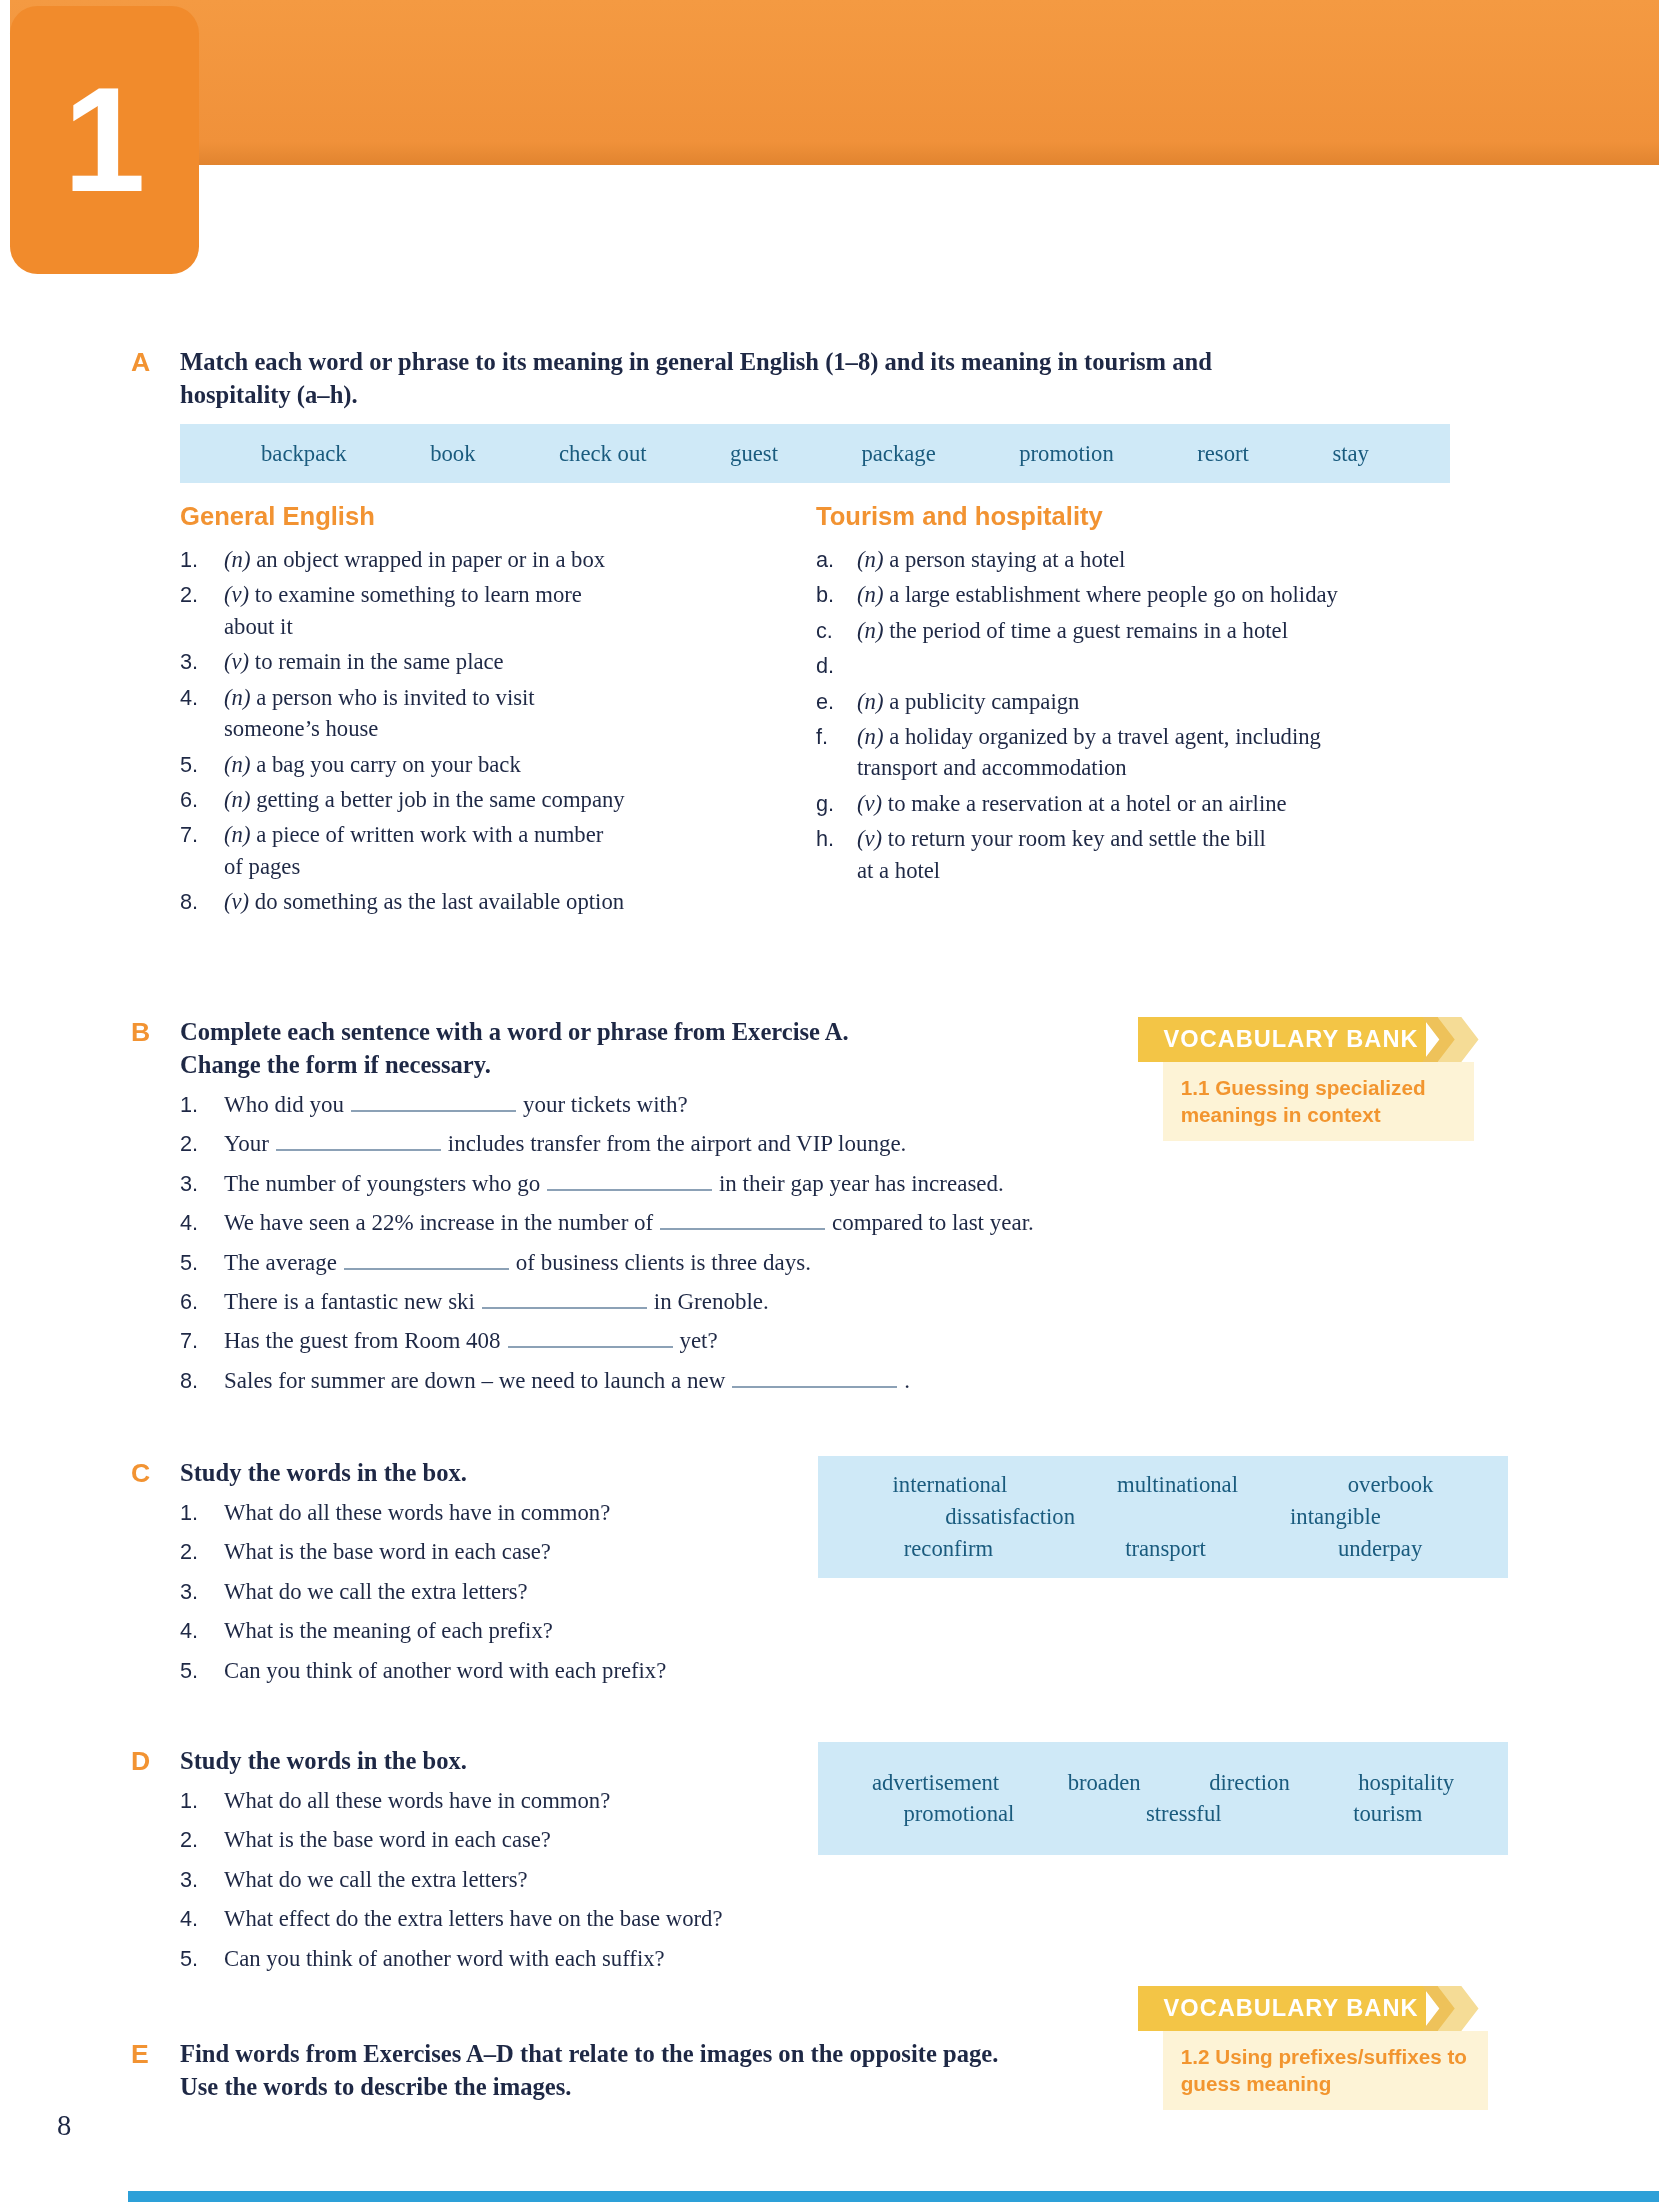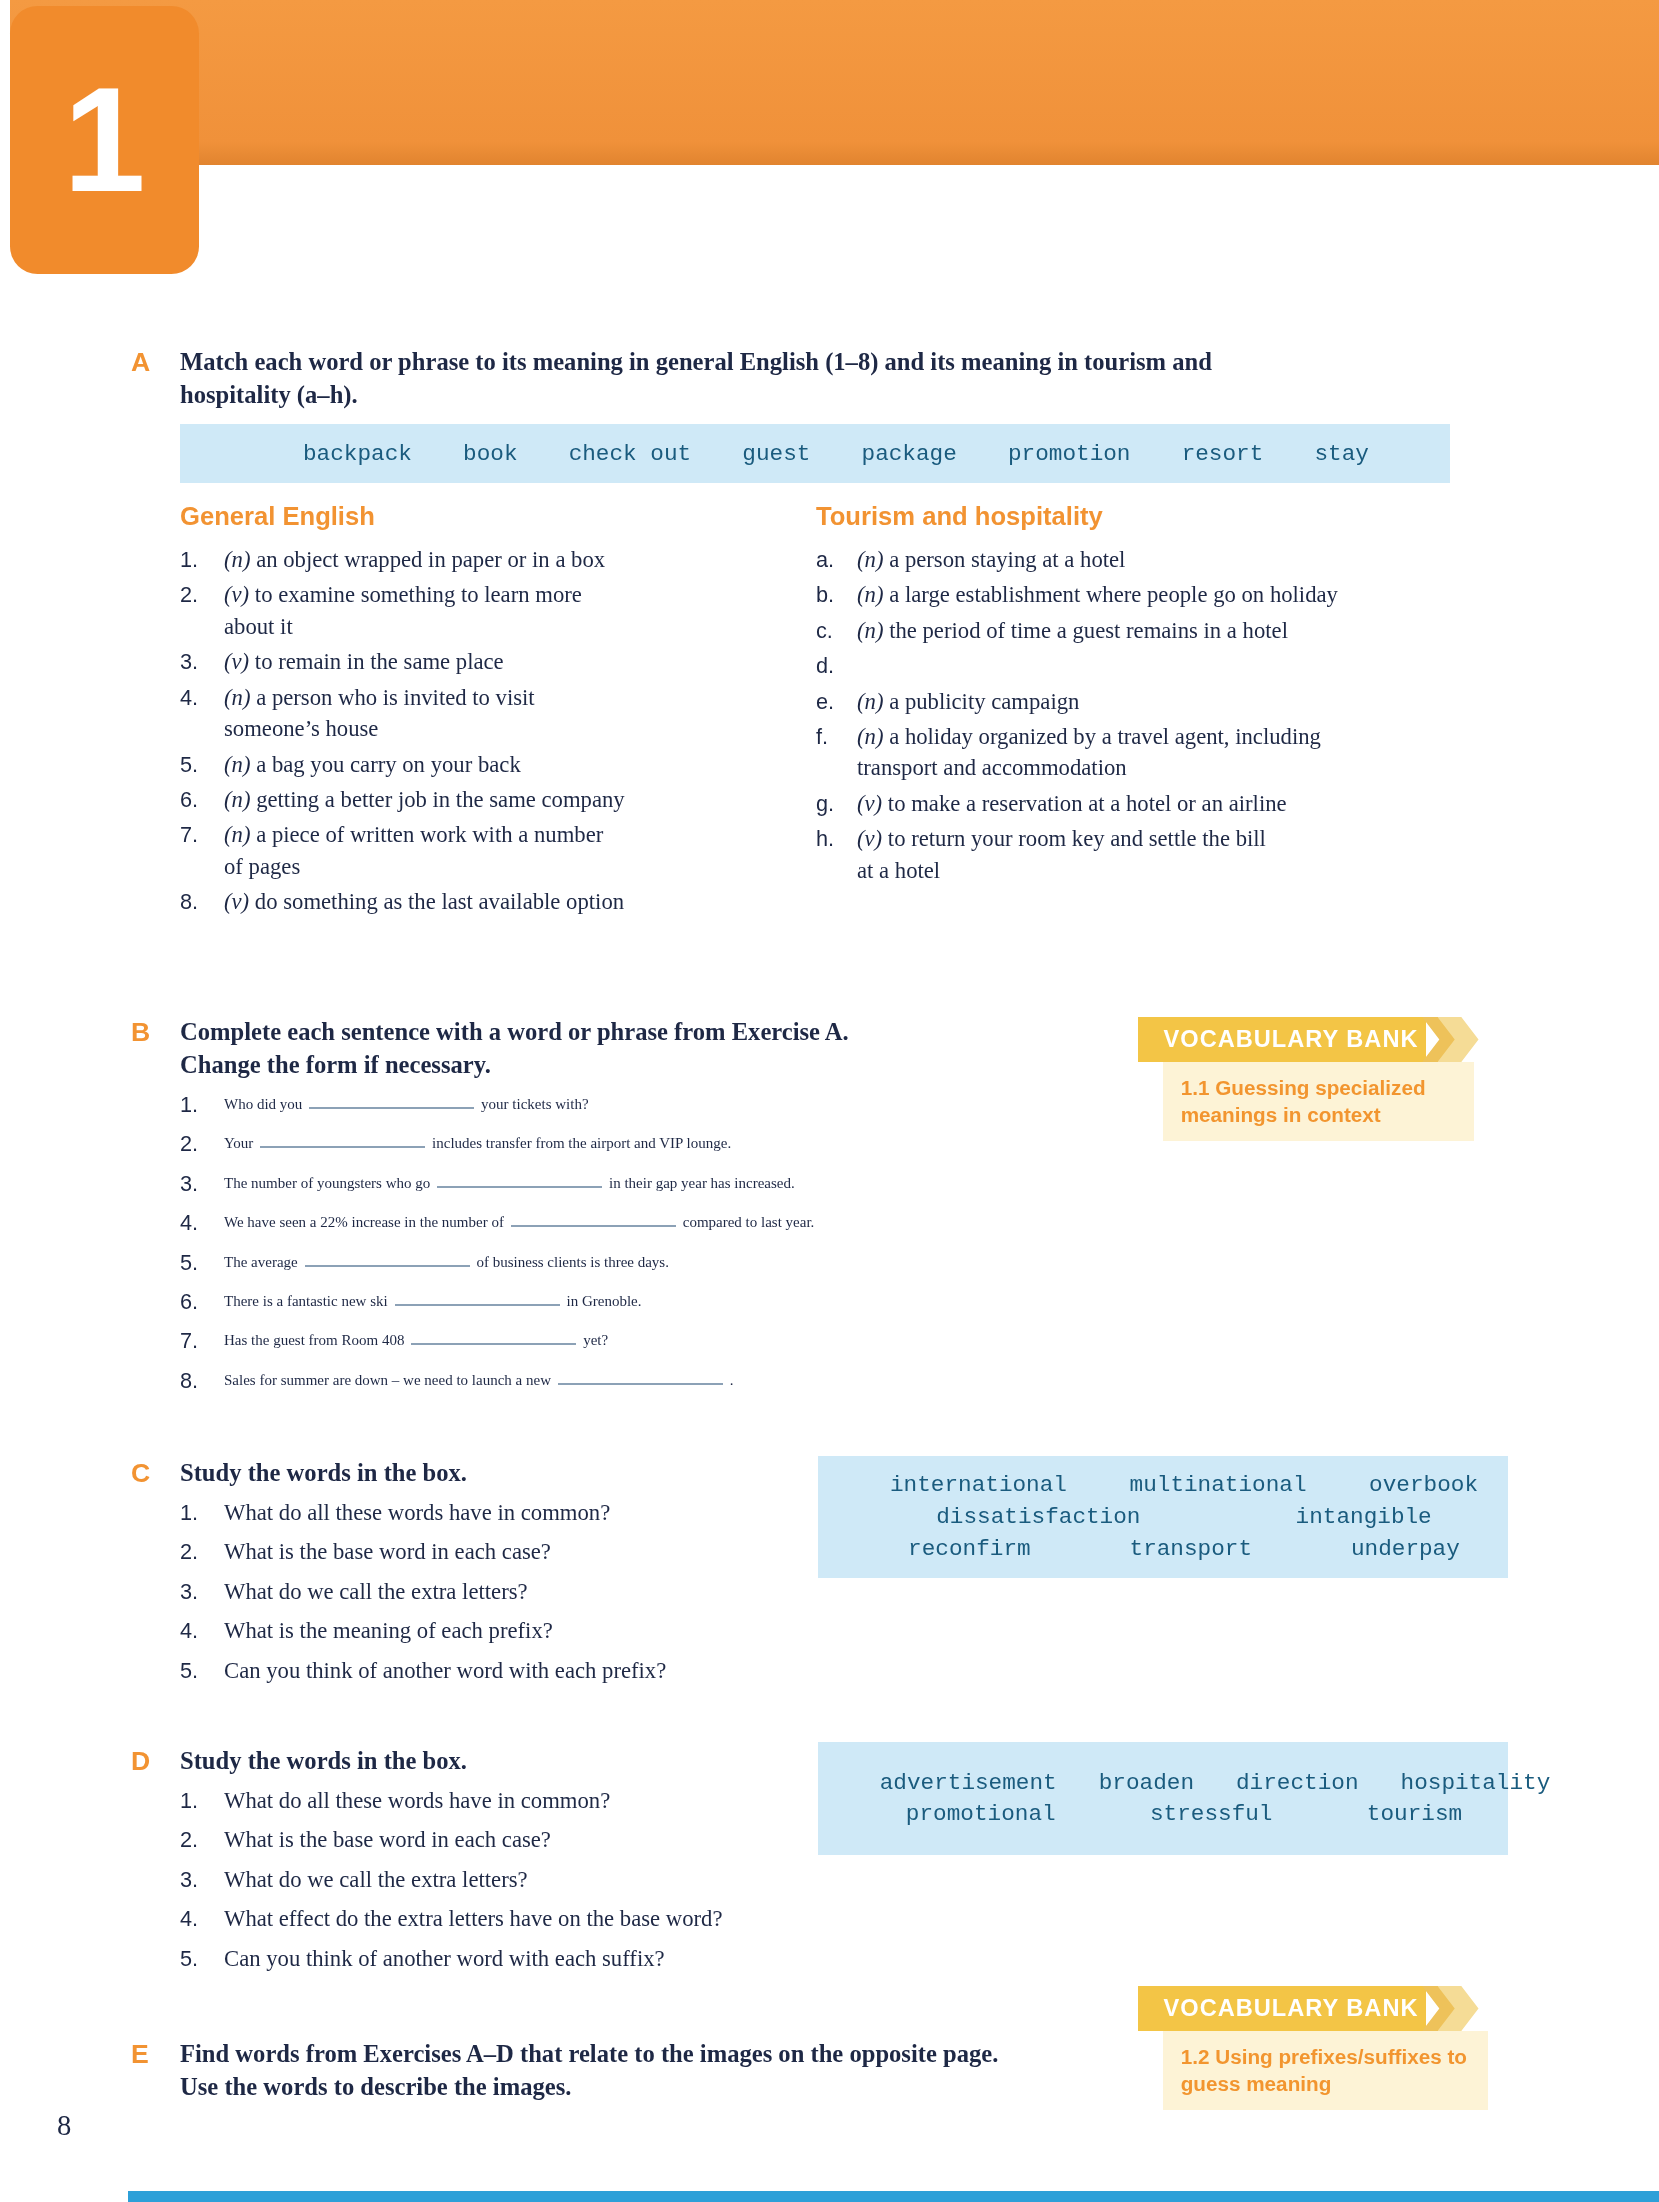--- a/index.html
+++ b/index.html
@@ -33,30 +33,30 @@
                 font-weight:bold; font-size:26.6px; color:#f29332; }
   .instr { position:absolute; font-weight:bold; font-size:24.6px; line-height:33px;
            color:#1e2845; white-space:pre-line; }
   .col-head { position:absolute; font-family:"Liberation Sans", sans-serif;
               font-weight:bold; font-size:25.6px; color:#f29332; }
   .qlist { position:absolute; }
   .qitem { display:flex; margin-bottom:3.9px; font-size:22.7px; line-height:31.5px; }
   .qitem-b { margin-bottom:7.9px; }
   .qnum { flex:0 0 44px; font-family:"Liberation Sans", sans-serif; font-size:21.7px; color:#1e2845; }
   .qtext { white-space:pre-line; font-size:22.7px; }
-  .qtext-b { font-size:15px; }
+  .qtext-b { font-size:23px; }
   .pos { font-style:italic; }
   .blank { display:inline-block; width:165px; height:15.8px; margin:0 6.9px;
            border-bottom:2px solid #8ca1b6; }
 
   
   .wordbox-a { position:absolute; left:180px; top:424px; width:1270px; height:59px;
                background:#cfe9f7; display:flex; align-items:center;
                justify-content:space-between; padding:0 81px; }
-  .wb-word { font-family:Liberation Mono, monospace; font-size:22.7px; color:#1a5b7e; white-space:nowrap;margin-left:42px; }
+  .wb-word { font-family:Liberation Serif, serif; font-size:22.7px; color:#1a5b7e; white-space:nowrap; }
   .wordbox-multi { position:absolute; background:#cfe9f7; display:flex;
                    flex-direction:column; justify-content:center; gap:5.9px; padding:7.9px 19.7px; }
   .wb-row { display:flex; justify-content:space-around; align-items:center; }
 
   
   .vb-banner { position:absolute; display:flex; align-items:center; }
   .vb-bar { width:288px; height:45px; background:#f3c546; color:#ffffff;
             font-family:"Liberation Sans", sans-serif; font-weight:bold; font-size:23.6px;
             letter-spacing:1px; display:flex; align-items:center; padding-left:25.6px; white-space:nowrap; }
   .vb-chev { width:41px; height:45px; flex:0 0 41px;

